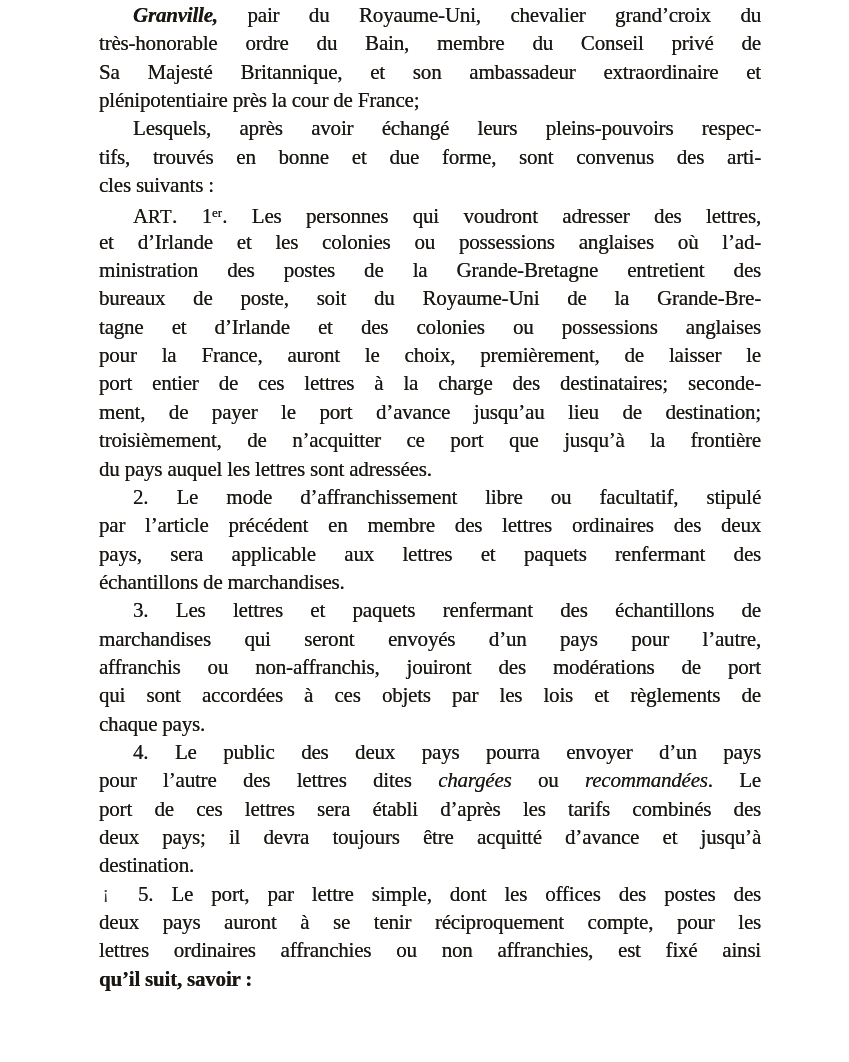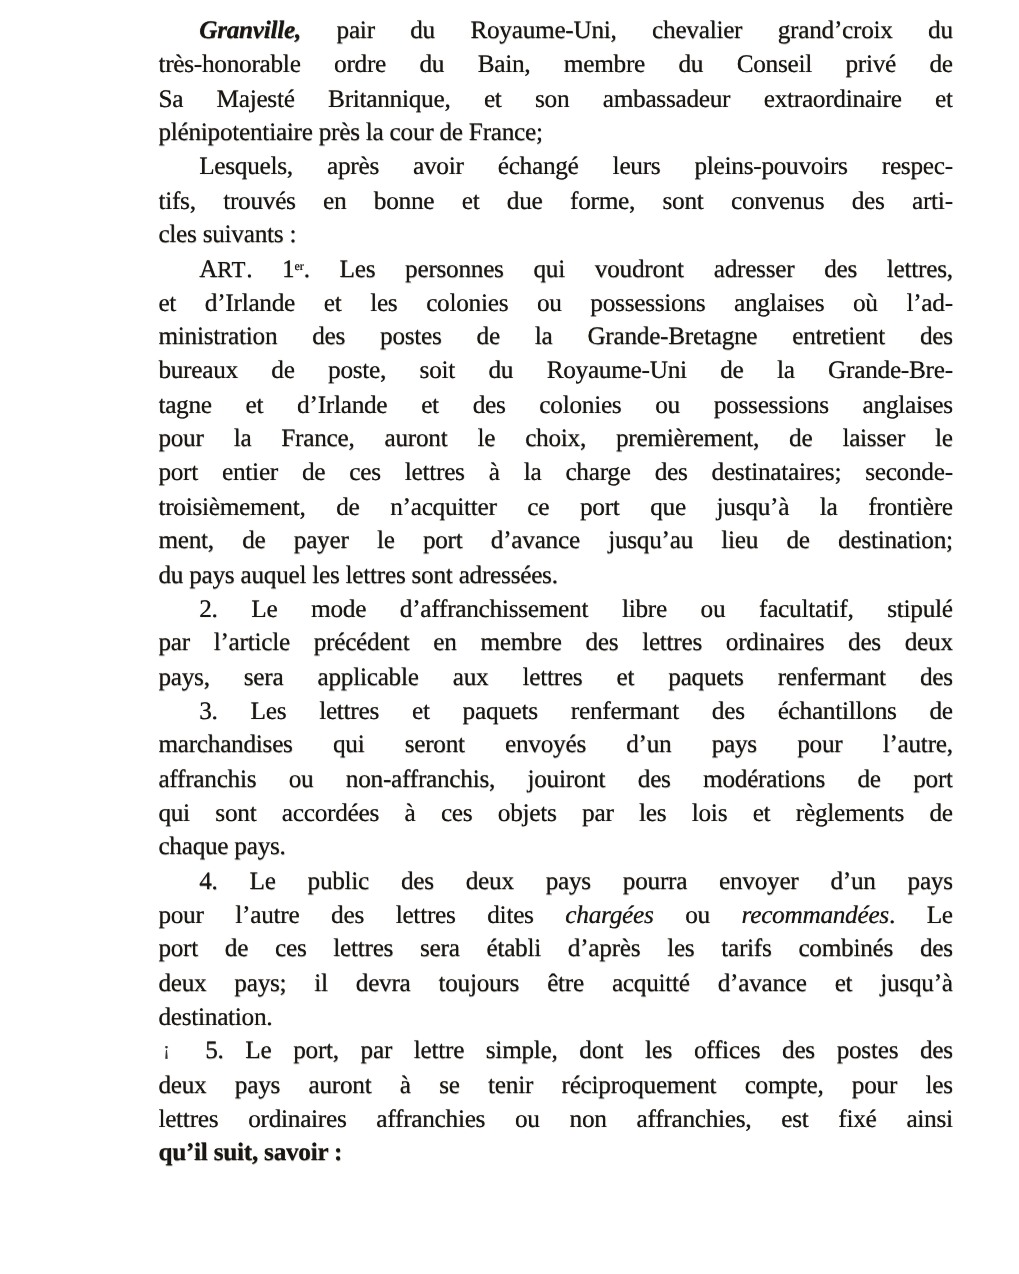--- a/index.html
+++ b/index.html
@@ -15,48 +15,47 @@
     font-family: "Liberation Serif", "DejaVu Serif", serif;
   }
   .scan-page {
     position: absolute;
     inset: 0;
     background: #ffffff;
   }
   .text-block {
     position: absolute;
     left: 99px;
-    top: 11px;
+    top: 1px;
     width: 662px;
     color: #1a1612;
     font-size: 21px;
     line-height: 28.35px;
     letter-spacing: -0.2px;
     text-shadow: 0 0 0.6px rgba(26, 22, 18, 0.65), 0.3px 0.3px 0 rgba(26, 22, 18, 0.3);
-    margin-left: 33px;
   }
   .paragraph { margin: 0; padding: 0; }
   .line {
     height: 28.35px;
     overflow: hidden;
     text-align: justify;
     text-align-last: justify;
   }
   .line.last {
     text-align: left;
     text-align-last: left;
   }
   .line.first { text-indent: 34px; }
   .line.first-mark { text-indent: 2px; }
   .s-plain { }
   .s-i  { font-style: italic; }
   .s-bi { font-style: italic; font-weight: 700; }
   .s-b  { font-weight: 700; }
   .s-sc { font-size: 19px; letter-spacing: 0.5px; font-family: Liberation Serif, serif; }
-  .s-sup { font-size: 10px; vertical-align: 6px; letter-spacing: 0; }
+  .s-sup { font-size: 13px; vertical-align: 6px; letter-spacing: 0; }
   .s-mark {
     display: inline-block;
     width: 37px;
     font-size: 16px;
     opacity: 0.85;
     transform: translateY(-3px);
   }
 </style>
 </head>
 <body>
@@ -75,28 +74,29 @@
         <div class="line last"><span class="s-plain">cles suivants :</span></div>
       </div>
       <div class="paragraph">
         <div class="line first"><span class="s-plain">A</span><span class="s-sc">RT</span><span class="s-plain">. 1</span><span class="s-sup">er</span><span class="s-plain">. Les personnes qui voudront adresser des lettres,</span></div>
         <div class="line mid"><span class="s-plain">et d’Irlande et les colonies ou possessions anglaises où l’ad-</span></div>
         <div class="line mid"><span class="s-plain">ministration des postes de la Grande-Bretagne entretient des</span></div>
         <div class="line mid"><span class="s-plain">bureaux de poste, soit du Royaume-Uni de la Grande-Bre-</span></div>
         <div class="line mid"><span class="s-plain">tagne et d’Irlande et des colonies ou possessions anglaises</span></div>
         <div class="line mid"><span class="s-plain">pour la France, auront le choix, premièrement, de laisser le</span></div>
         <div class="line mid"><span class="s-plain">port entier de ces lettres à la charge des destinataires; seconde-</span></div>
+        <div class="line mid"><span class="s-plain">ment, de payer le port d’avance jusqu’au lieu de destination;</span></div>
         <div class="line mid"><span class="s-plain">troisièmement, de n’acquitter ce port que jusqu’à la frontière</span></div>
-        <div class="line mid"><span class="s-plain">ment, de payer le port d’avance jusqu’au lieu de destination;</span></div>
         <div class="line last"><span class="s-plain">du pays auquel les lettres sont adressées.</span></div>
       </div>
       <div class="paragraph">
         <div class="line first"><span class="s-plain">2. Le mode d’affranchissement libre ou facultatif, stipulé</span></div>
         <div class="line mid"><span class="s-plain">par l’article précédent en membre des lettres ordinaires des deux</span></div>
         <div class="line mid"><span class="s-plain">pays, sera applicable aux lettres et paquets renfermant des</span></div>
+        <div class="line last"><span class="s-plain">échantillons de marchandises.</span></div>
       </div>
       <div class="paragraph">
         <div class="line first"><span class="s-plain">3. Les lettres et paquets renfermant des échantillons de</span></div>
         <div class="line mid"><span class="s-plain">marchandises qui seront envoyés d’un pays pour l’autre,</span></div>
         <div class="line mid"><span class="s-plain">affranchis ou non-affranchis, jouiront des modérations de port</span></div>
         <div class="line mid"><span class="s-plain">qui sont accordées à ces objets par les lois et règlements de</span></div>
         <div class="line last"><span class="s-plain">chaque pays.</span></div>
       </div>
       <div class="paragraph">
         <div class="line first"><span class="s-plain">4. Le public des deux pays pourra envoyer d’un pays</span></div>

